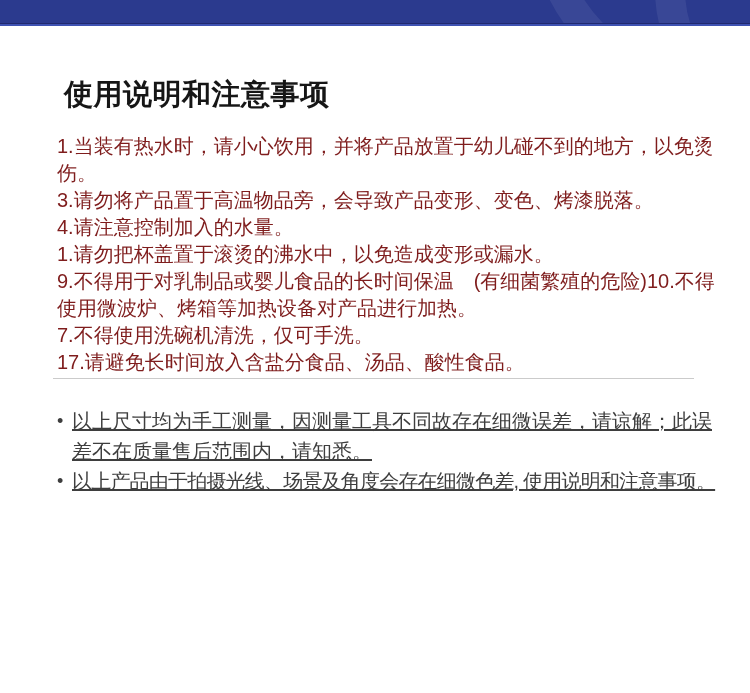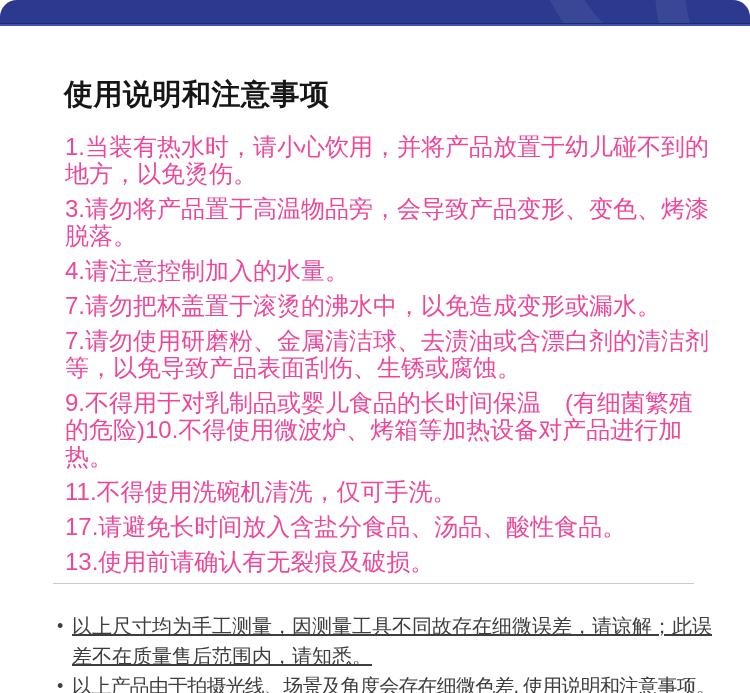--- a/index.html
+++ b/index.html
@@ -7,21 +7,20 @@
     padding: 0;
     background: #ffffff;
     font-family: "Liberation Sans", "DejaVu Sans", sans-serif;
   }
   .page {
     position: relative;
     width: 750px;
     height: 693px;
     background: #ffffff;
     overflow: hidden;
-    border-radius: 17px;
   }
   
   .band {
     position: relative;
     height: 23px;
     background: #2b3a8e;
     overflow: hidden;
   }
   .decor-circle {
     position: absolute;
@@ -51,24 +50,24 @@
     line-height: 32px;
     font-weight: 600;
     color: #161616;
     letter-spacing: 0.5px;
   }
   .list {
     margin-top: 23px;
     width: 660px;
   }
   .item {
-    margin: 8px;
-    font-size: 24px;
+    margin: 0;
+    font-size: 20px;
     line-height: 27px;
-    color: #ec4899;
+    color: #7f1d1d;
     word-break: break-all;
   }
   .divider {
     border: none;
     border-top: 1px solid #cbcbcb;
     margin: 2px 0 0 -4px;
     width: 641px;
     height: 0;
   }
   .notes {
@@ -111,26 +110,24 @@
   <div class="band-line-light"></div>
 
   <div class="content">
 
     <h1 class="title">使用说明和注意事项</h1>
 
     <div class="list">
       <p class="item">1.当装有热水时，请小心饮用，并将产品放置于幼儿碰不到的地方，以免烫伤。</p>
       <p class="item">3.请勿将产品置于高温物品旁，会导致产品变形、变色、烤漆脱落。</p>
       <p class="item">4.请注意控制加入的水量。</p>
-      <p class="item">7.请勿把杯盖置于滚烫的沸水中，以免造成变形或漏水。</p>
-      <p class="item">7.请勿使用研磨粉、金属清洁球、去渍油或含漂白剂的清洁剂等，以免导致产品表面刮伤、生锈或腐蚀。</p>
+      <p class="item">1.请勿把杯盖置于滚烫的沸水中，以免造成变形或漏水。</p>
       <p class="item">9.不得用于对乳制品或婴儿食品的长时间保温　(有细菌繁殖的危险)10.不得使用微波炉、烤箱等加热设备对产品进行加热。</p>
-      <p class="item">11.不得使用洗碗机清洗，仅可手洗。</p>
+      <p class="item">7.不得使用洗碗机清洗，仅可手洗。</p>
       <p class="item">17.请避免长时间放入含盐分食品、汤品、酸性食品。</p>
-      <p class="item">13.使用前请确认有无裂痕及破损。</p>
     </div>
 
     <hr class="divider">
 
     <ul class="notes">
       <li class="note">
         <span class="marker">•</span>
         <span class="text">以上尺寸均为手工测量，因测量工具不同故存在细微误差，请谅解；此误差不在质量售后范围内，请知悉。</span>
       </li>
       <li class="note tight">

